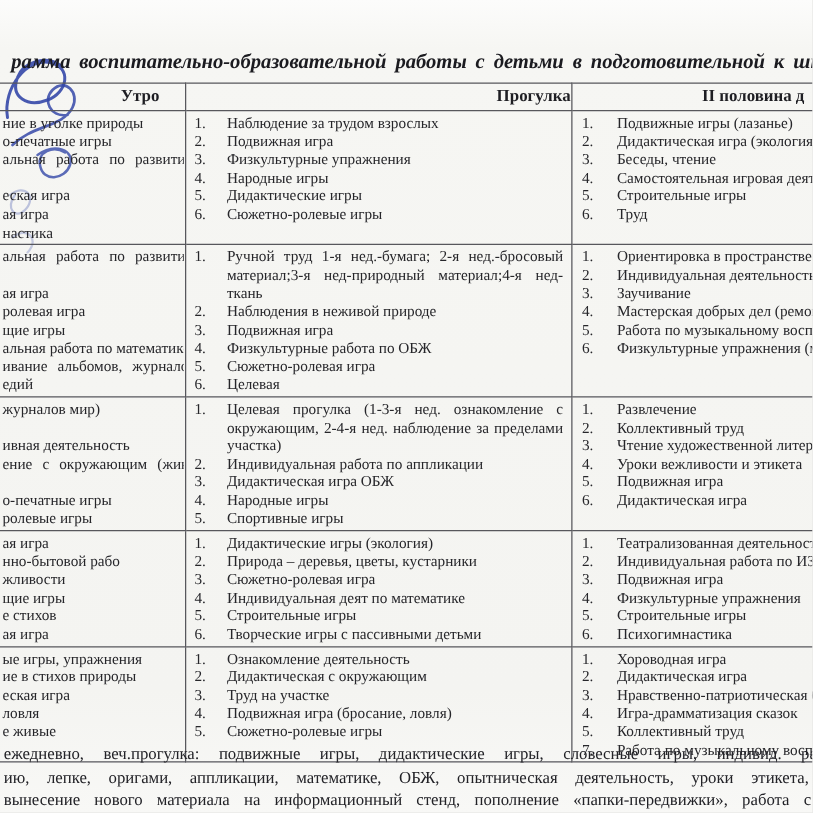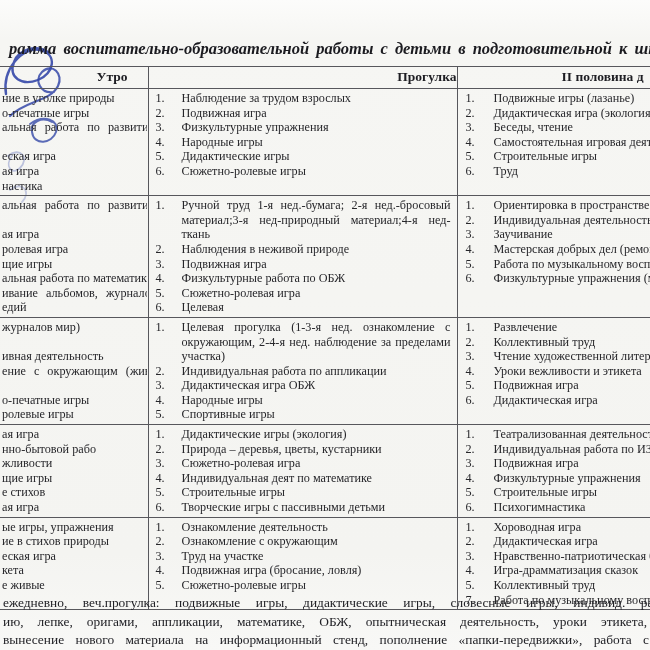--- a/index.html
+++ b/index.html
@@ -319,31 +319,31 @@
               <span class="num">6.</span>
               <span class="txt">Психогимнастика</span>
             </div>
           </td>
         </tr>
         <tr>
           <td class="c1">
             <div class="frag">ые игры, упражнения</div>
             <div class="frag">ие в стихов природы</div>
             <div class="frag">еская игра</div>
-            <div class="frag">кета</div>
+            <div class="frag">ловля</div>
             <div class="frag">е живые</div>
           </td>
           <td class="c2">
             <div class="item">
               <span class="num">1.</span>
               <span class="txt">Ознакомление деятельность</span>
             </div>
             <div class="item">
               <span class="num">2.</span>
-              <span class="txt">Ознакомление с окружающим</span>
+              <span class="txt">Дидактическая с окружающим</span>
             </div>
             <div class="item">
               <span class="num">3.</span>
               <span class="txt">Труд на участке</span>
             </div>
             <div class="item">
               <span class="num">4.</span>
               <span class="txt">Подвижная игра (бросание, ловля)</span>
             </div>
             <div class="item">

